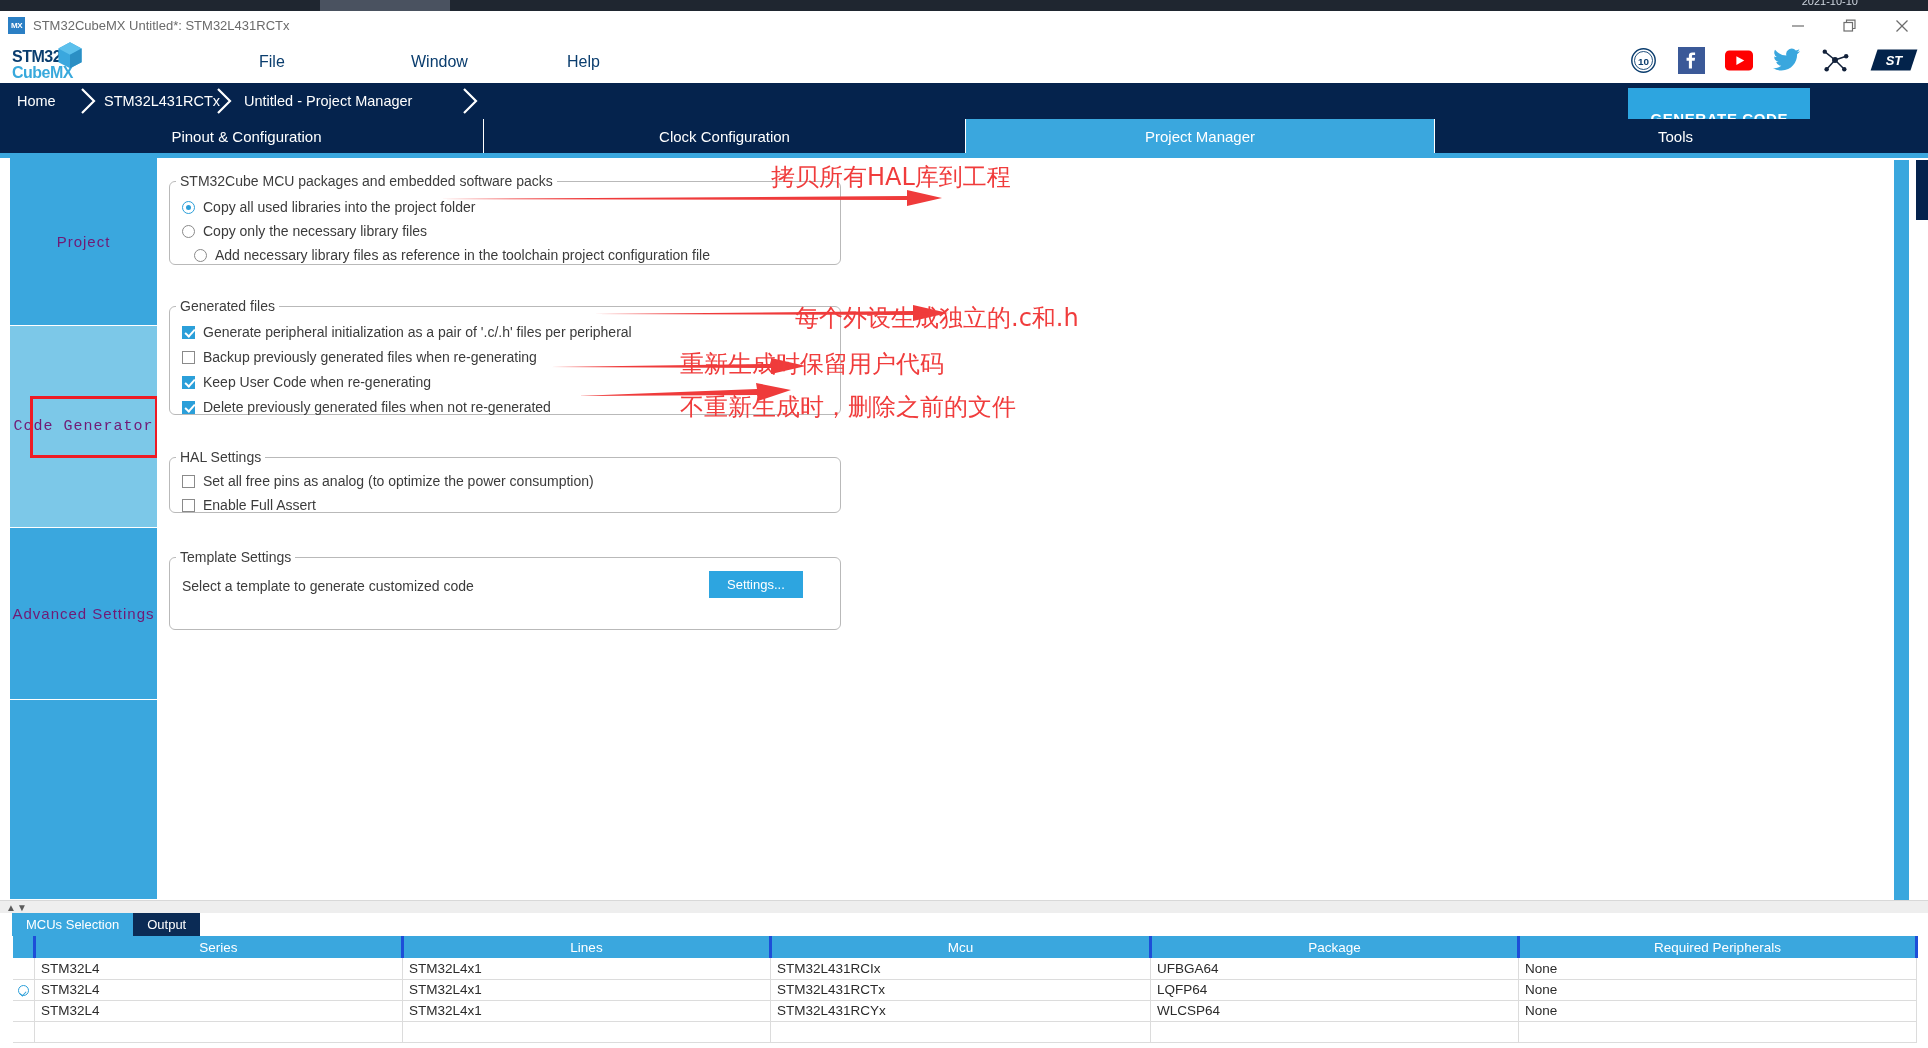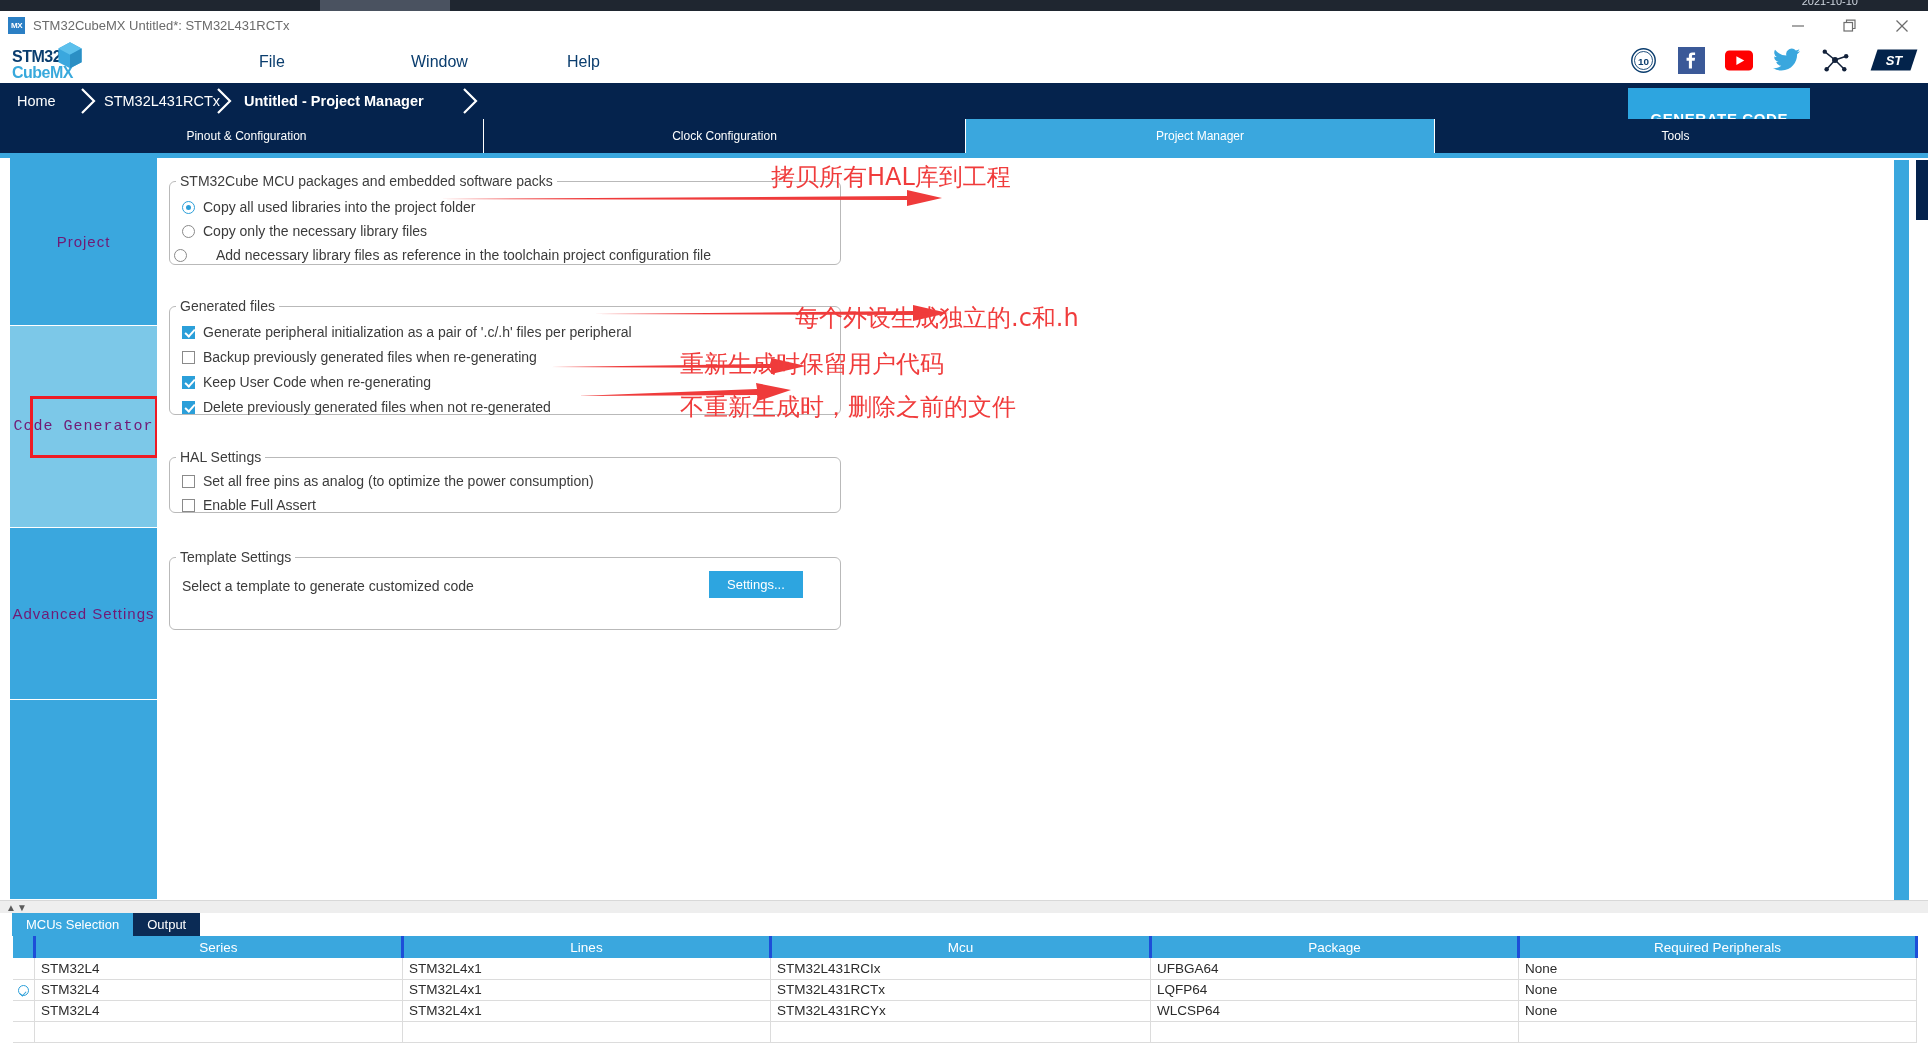--- a/index.html
+++ b/index.html
@@ -68,36 +68,36 @@
 
   
   .crumbbar {
     position:absolute; left:0; top:83px; width:1928px; height:36px;
     background:#05234d;
   }
   .crumb {
     position:absolute; top:0; height:36px; display:flex; align-items:center;
     color:#ffffff; font-size:14.5px; white-space:nowrap;
   }
-  .crumb.active { font-weight:bold; }
+  .crumb.active { font-weight:normal; }
   .chev { position:absolute; top:0; height:36px; width:26px; }
 
   .gen-code {
     position:absolute; right:118px; top:5px;
     background:#2da5e0; color:#fff; font-size:15px; font-weight:bold;
     letter-spacing:0.6px;
     padding:22px 22px; cursor:pointer;
   }
 
   
   .tabrow { position:absolute; left:0; top:119px; width:1928px; height:34px; background:#05234d; }
   .tab {
     position:absolute; top:0; height:34px;
     display:flex; align-items:center; justify-content:center;
-    color:#ffffff; font-size:12px; cursor:pointer;
+    color:#ffffff; font-size:15px; cursor:pointer;
     border-right:1px solid #ffffff;
   }
   .tab.sel { background:#3aa7de; }
   .tabrow-underline {
     position:absolute; left:0; top:153px; width:1928px; height:5px; background:#3aa7de;
   }
 
   
   .rail { position:absolute; left:10px; top:158px; width:147px; height:742px; background:#ffffff; }
   .rail-item {
@@ -331,21 +331,21 @@
     <fieldset class="grp" style="left:12px; top:15px; width:672px; height:92px;">
       <legend>STM32Cube MCU packages and embedded software packs</legend>
       <div class="opt" style="left:12px; top:10px;">
         <span class="radio on"></span>
         <span>Copy all used libraries into the project folder</span>
       </div>
       <div class="opt" style="left:12px; top:34px;">
         <span class="radio"></span>
         <span>Copy only the necessary library files</span>
       </div>
-      <div class="opt" style="left:4px; top:58px;gap:21px;">
+      <div class="opt" style="left:24px; top:58px;">
         <span class="radio"></span>
         <span>Add necessary library files as reference in the toolchain project configuration file</span>
       </div>
     </fieldset>
 
     <fieldset class="grp" style="left:12px; top:140px; width:672px; height:117px;">
       <legend>Generated files</legend>
       <div class="opt" style="left:12px; top:10px;">
         <span class="cbox on"></span>
         <span>Generate peripheral initialization as a pair of '.c/.h' files per peripheral</span>

